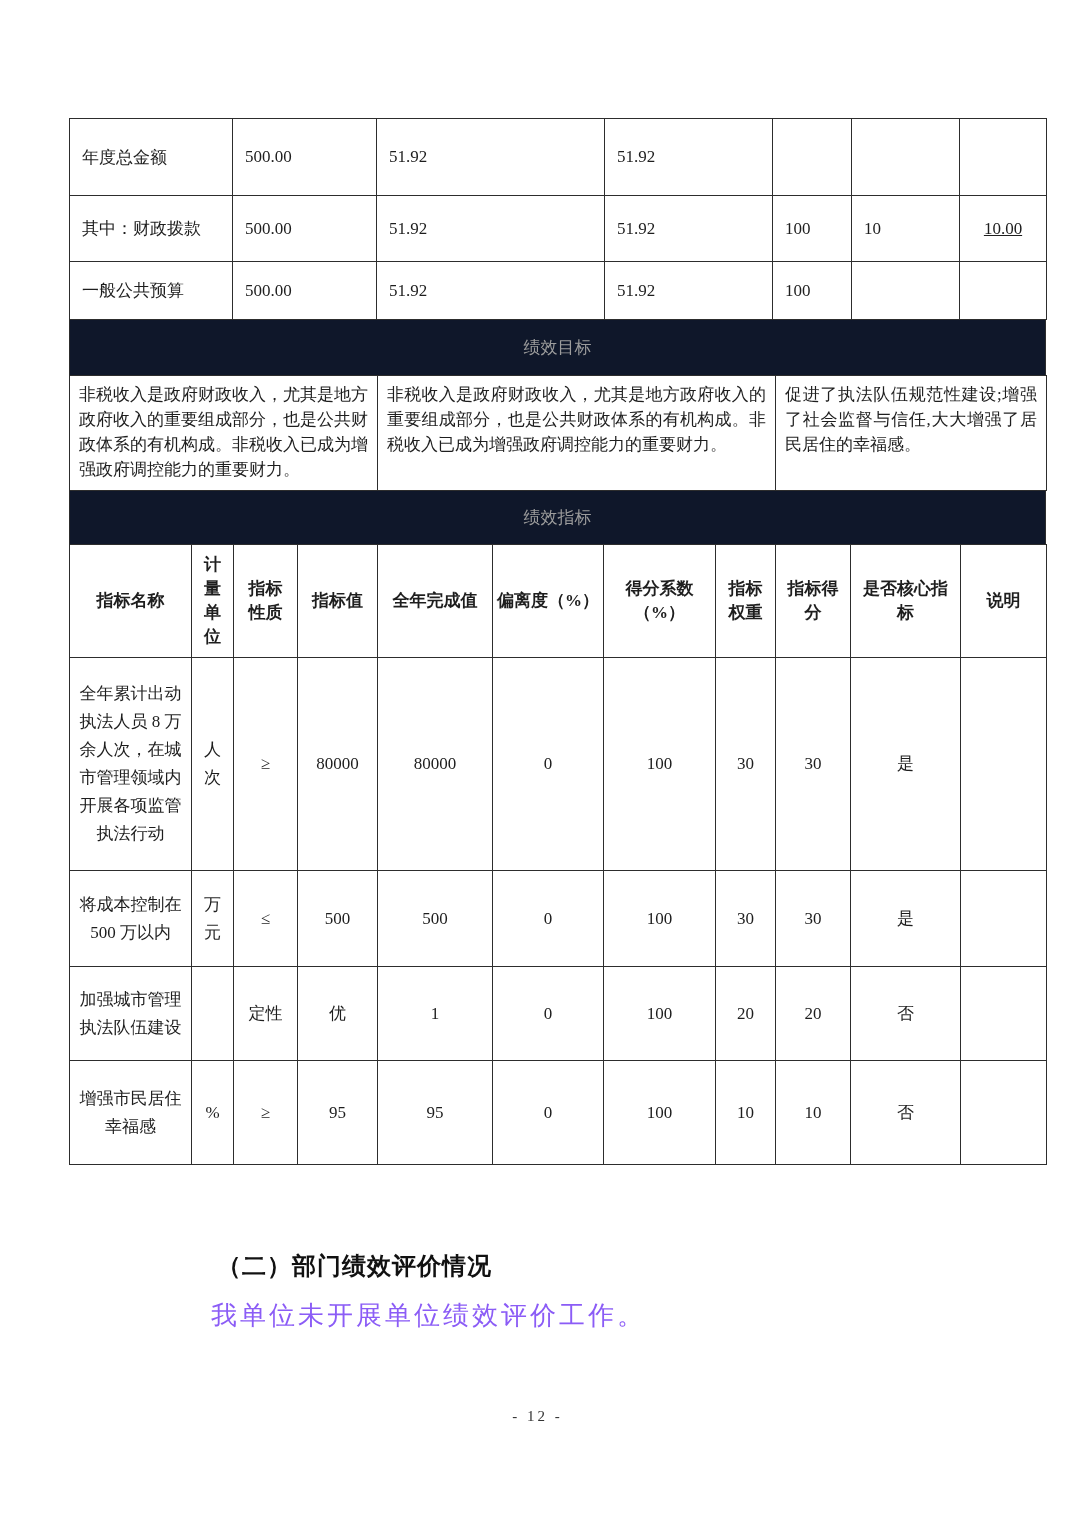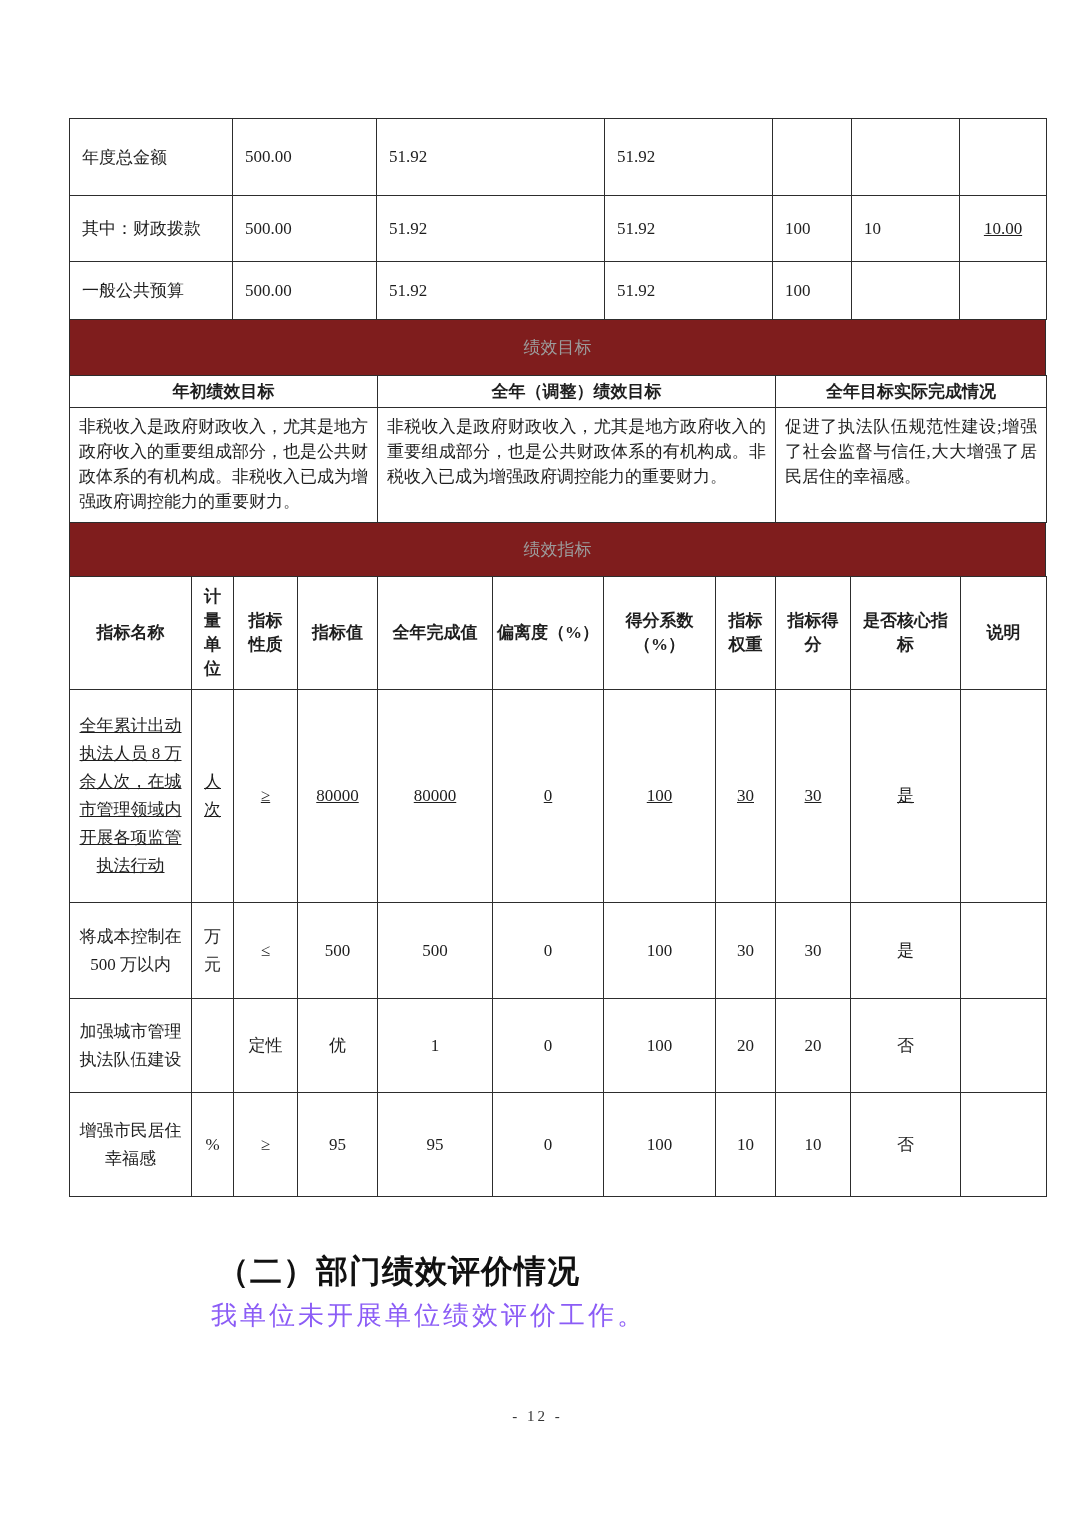--- a/index.html
+++ b/index.html
@@ -24,21 +24,21 @@
   .tA .rowA1 { height: 77px; }
   .tA .rowA2 { height: 66px; }
   .tA .rowA3 { height: 58px; }
   .tA td.center { text-align: center; padding-left: 0; text-decoration: underline; }
 
   
   .band {
     width: 977px; border: 1px solid #2d2d2d; margin-top: -1px;
     text-align: center; color: #9c9c9c; font-size: 17px;
     display: flex; align-items: center; justify-content: center;
-    background: #7f1d1d;
+    background: #0f172a;
   }
   .band1 { height: 57px; }
   .band2 { height: 55px; }
 
   table { margin-top: -1px; }
   .tA { margin-top: 0; }
 
   
   .tB .hdrB { height: 32px; }
   .tB .hdrB td { font-weight: bold; text-align: center; padding: 0 4px; }
@@ -47,31 +47,31 @@
     vertical-align: top; text-align: justify;
     padding: 6px 9px 4px 9px; line-height: 25px;
   }
 
   
   .tC .hdrC { height: 113px; }
   .tC .hdrC td {
     font-weight: bold; text-align: center;
     white-space: pre-line; line-height: 24px; padding: 0 2px;
   }
-  .tC .rowC1 { height: 213px; text-decoration: underline; }
+  .tC .rowC1 { height: 213px; }
   .tC .rowC2 { height: 96px; }
   .tC .rowC3 { height: 94px; }
   .tC .rowC4 { height: 104px; }
   .tC td { text-align: center; white-space: pre-line; line-height: 28px; padding: 0 4px; }
   .tC td.name { padding: 0 9px; }
 
   
   .sub-heading {
     position: absolute; left: 217px; top: 1250px;
-    font-size: 32px; font-weight: bold; letter-spacing: 1px;
+    font-size: 24px; font-weight: bold; letter-spacing: 1px;
     color: #111111;
   }
   .body-text {
     position: absolute; left: 211px; top: 1298px;
     font-size: 26px; letter-spacing: 3px; color: #8b5cf6;
   }
   .page-number {
     position: absolute; left: 0; top: 1408px; width: 1075px;
     text-align: center; font-size: 15px; letter-spacing: 3px; color: #333333;
   }
@@ -124,25 +124,20 @@
 
   <div class="band band1">绩效目标</div>
 
   <table class="tB">
     <colgroup>
       <col style="width:308px">
         <col style="width:398px">
         <col style="width:271px">
     </colgroup>
     <tbody>
-      <tr class="hdrB">
-        <td>年初绩效目标</td>
-        <td>全年（调整）绩效目标</td>
-        <td>全年目标实际完成情况</td>
-      </tr>
       <tr class="bodyB">
         <td>非税收入是政府财政收入，尤其是地方政府收入的重要组成部分，也是公共财政体系的有机构成。非税收入已成为增强政府调控能力的重要财力。</td>
         <td>非税收入是政府财政收入，尤其是地方政府收入的重要组成部分，也是公共财政体系的有机构成。非税收入已成为增强政府调控能力的重要财力。</td>
         <td>促进了执法队伍规范性建设;增强了社会监督与信任,大大增强了居民居住的幸福感。</td>
       </tr>
     </tbody>
   </table>
 
   <div class="band band2">绩效指标</div>
 

